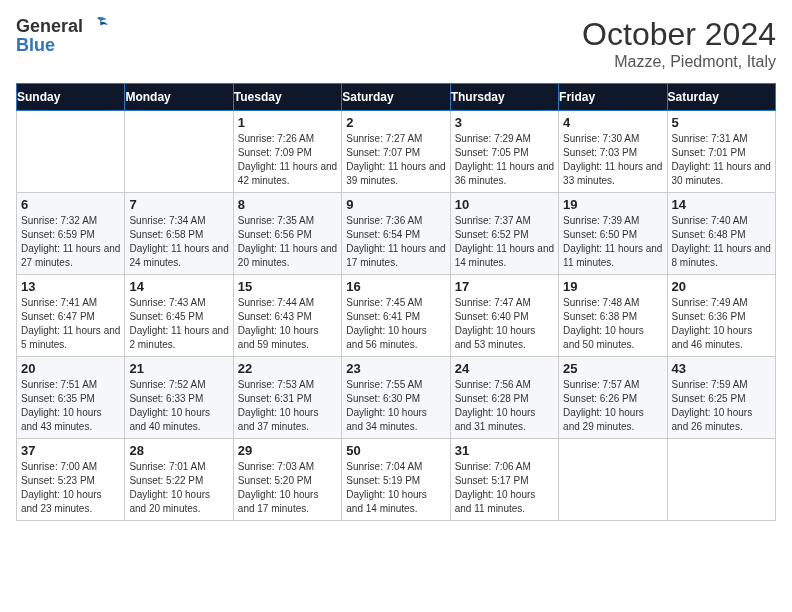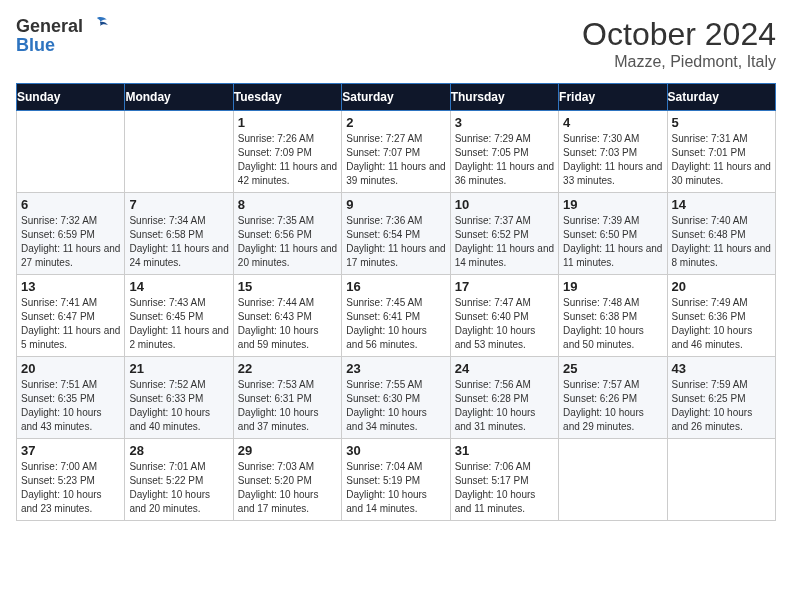--- a/index.html
+++ b/index.html
@@ -234,21 +234,21 @@
         </td>
         <td>
           <div class="day-number">28</div>
           <div class="day-info">Sunrise: 7:01 AM<br>Sunset: 5:22 PM<br>Daylight: 10 hours and 20 minutes.</div>
         </td>
         <td>
           <div class="day-number">29</div>
           <div class="day-info">Sunrise: 7:03 AM<br>Sunset: 5:20 PM<br>Daylight: 10 hours and 17 minutes.</div>
         </td>
         <td>
-          <div class="day-number">30</div>
+          <div class="day-number">50</div>
           <div class="day-info">Sunrise: 7:04 AM<br>Sunset: 5:19 PM<br>Daylight: 10 hours and 14 minutes.</div>
         </td>
         <td>
           <div class="day-number">31</div>
           <div class="day-info">Sunrise: 7:06 AM<br>Sunset: 5:17 PM<br>Daylight: 10 hours and 11 minutes.</div>
         </td>
         <td class="empty-cell"></td>
         <td class="empty-cell"></td>
       </tr>
     </tbody>

